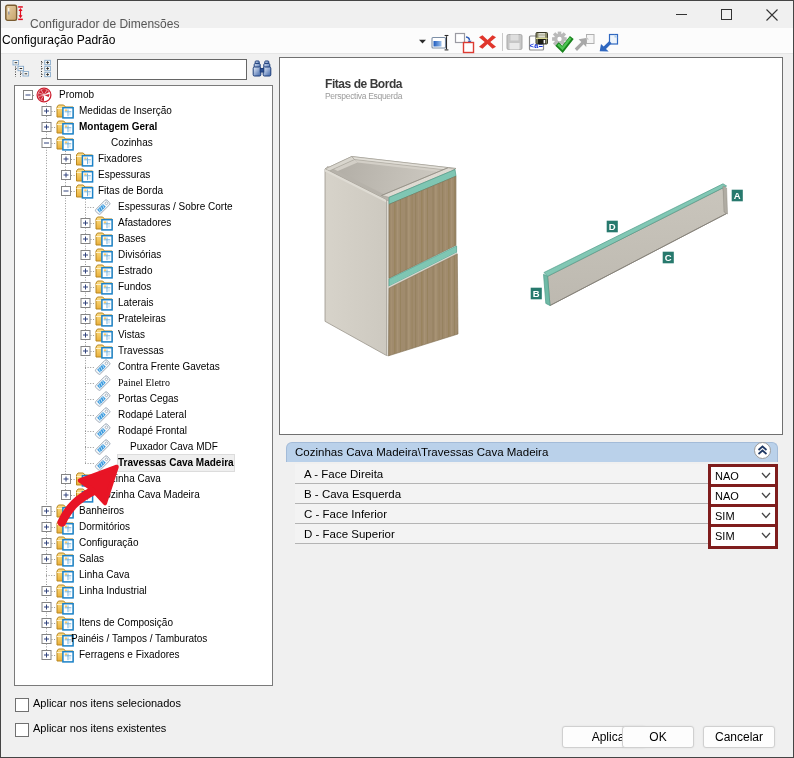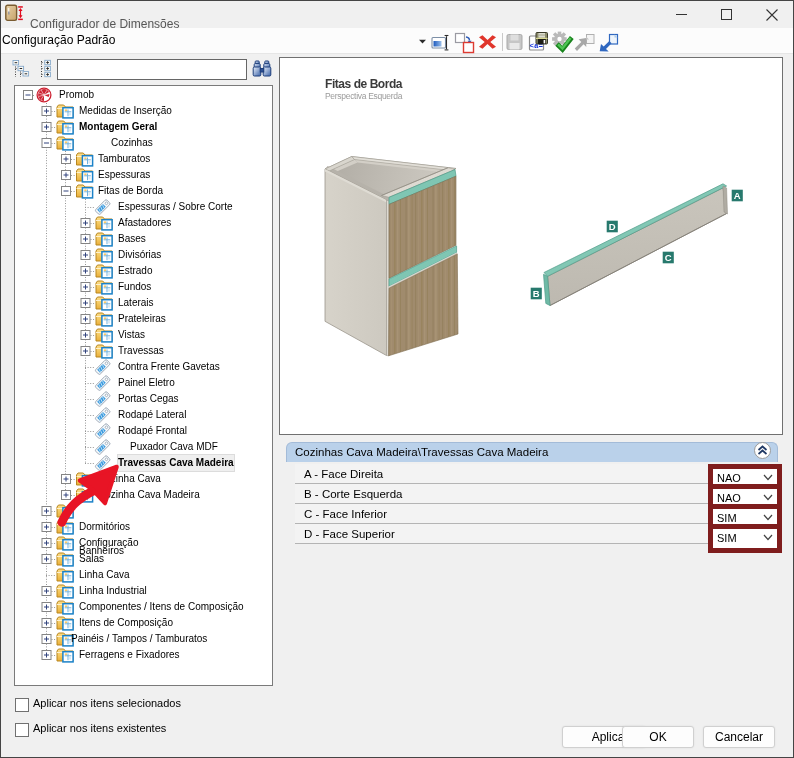--- a/index.html
+++ b/index.html
@@ -21,21 +21,21 @@
   .sel{background:#efefef;outline:1px solid #dcdcdc;}
   
   #panel{left:279px;top:57px;width:502px;height:376px;background:#fff;border:1px solid #707070;}
   #ptitle{left:45px;top:19px;font-size:12px;letter-spacing:-0.45px;font-weight:bold;color:#3a3a3a;}
   #psub{left:45px;top:33px;font-size:8.5px;letter-spacing:-0.3px;color:#9a9a9a;}
   
   #gridhdr{left:286px;top:442px;width:490px;height:19px;background:#bad1ea;border:1px solid #a3bbd8;border-bottom:none;border-radius:6px 6px 0 0;}
   #gridhdrtext{left:295px;top:446px;font-size:11.5px;color:#000;}
   .prow{position:absolute;left:295px;width:479px;height:20px;box-sizing:border-box;border-bottom:1px solid #b4b4b4;background:#f3f3f3;}
   .plabel{position:absolute;left:9px;top:4px;font-size:11.5px;color:#000;}
-  .combo{position:absolute;left:413px;top:0px;width:64px;height:19px;background:#fff;border:5px solid #7f1d1d;font-size:12px;}
+  .combo{position:absolute;left:413px;top:0px;width:64px;height:19px;background:#fff;border:3px solid #7f1d1d;font-size:12px;}
   .combo span{position:absolute;left:4px;top:3px;font-size:11px;}
   .combo svg{position:absolute;right:4px;top:5px;}
   
   .cb{position:absolute;width:12px;height:12px;background:#fff;border:1px solid #707070;}
   .cbl{position:absolute;font-size:11px;color:#000;}
   
   .btn{position:absolute;top:726px;width:70px;height:20px;background:#fdfdfd;border:1px solid #d0d0d0;
        border-radius:3px;font-size:12px;color:#000;text-align:center;line-height:20px;box-shadow:0 0 2px rgba(0,0,0,0.08);}
 </style>
 </head>
@@ -229,49 +229,48 @@
 <line x1="36.5" y1="569.5" x2="40.5" y2="569.5" stroke="#959595" stroke-width="1" stroke-dasharray="1 1.6"></line>
 <rect x="27.0" y="564.5" width="9" height="9" fill="#fff" stroke="#848484" stroke-width="1"></rect>
 <line x1="29.0" y1="569" x2="34.0" y2="569" stroke="#31437c" stroke-width="1"></line>
 <line x1="31.5" y1="566.5" x2="31.5" y2="571.5" stroke="#31437c" stroke-width="1"></line>
 <use href="#folder" x="41.5" y="561.5"></use>
 </svg>
 <div class="trow" style="left:44px;top:1px;">Promob</div>
 <div class="trow" style="left:64px;top:17px;">Medidas de Inserção</div>
 <div class="trow" style="left:64px;top:33px;font-weight:bold;">Montagem Geral</div>
 <div class="trow" style="left:64px;top:49px;margin-left:32px;">Cozinhas</div>
-<div class="trow" style="left:83px;top:65px;">Tamburatos</div>
+<div class="trow" style="left:83px;top:65px;">Fixadores</div>
 <div class="trow" style="left:83px;top:81px;">Espessuras</div>
 <div class="trow" style="left:83px;top:97px;">Fitas de Borda</div>
 <div class="trow" style="left:103px;top:113px;">Espessuras / Sobre Corte</div>
 <div class="trow" style="left:103px;top:129px;">Afastadores</div>
 <div class="trow" style="left:103px;top:145px;">Bases</div>
 <div class="trow" style="left:103px;top:161px;">Divisórias</div>
 <div class="trow" style="left:103px;top:177px;">Estrado</div>
 <div class="trow" style="left:103px;top:193px;">Fundos</div>
 <div class="trow" style="left:103px;top:209px;">Laterais</div>
 <div class="trow" style="left:103px;top:225px;">Prateleiras</div>
 <div class="trow" style="left:103px;top:241px;">Vistas</div>
 <div class="trow" style="left:103px;top:257px;">Travessas</div>
 <div class="trow" style="left:103px;top:273px;">Contra Frente Gavetas</div>
-<div class="trow" style="left:103px;top:289px;">Painel Eletro</div>
+<div class="trow" style="left:103px;top:289px;font-family:Liberation Serif, serif;">Painel Eletro</div>
 <div class="trow" style="left:103px;top:305px;">Portas Cegas</div>
 <div class="trow" style="left:103px;top:321px;">Rodapé Lateral</div>
 <div class="trow" style="left:103px;top:337px;">Rodapé Frontal</div>
 <div class="trow" style="left:103px;top:353px;padding-left:12px;">Puxador Cava MDF</div>
 <div class="trow sel" style="left:103px;top:369px;font-weight:bold;">Travessas Cava Madeira</div>
 <div class="trow" style="left:83px;top:385px;">Cozinha Cava</div>
 <div class="trow" style="left:83px;top:401px;">Cozinha Cava Madeira</div>
-<div class="trow" style="left:64px;top:417px;margin-top:40px;">Banheiros</div>
+<div class="trow" style="left:64px;top:417px;">Banheiros</div>
 <div class="trow" style="left:64px;top:433px;">Dormitórios</div>
 <div class="trow" style="left:64px;top:449px;">Configuração</div>
 <div class="trow" style="left:64px;top:465px;">Salas</div>
 <div class="trow" style="left:64px;top:481px;">Linha Cava</div>
 <div class="trow" style="left:64px;top:497px;">Linha Industrial</div>
-<div class="trow" style="left:64px;top:513px;">Componentes / Itens de Composição</div>
 <div class="trow" style="left:64px;top:529px;">Itens de Composição</div>
 <div class="trow" style="left:56px;top:545px;">Painéis / Tampos / Tamburatos</div>
 <div class="trow" style="left:64px;top:561px;">Ferragens e Fixadores</div>
 </div>
 <div class="abs" id="panel">
   <div class="abs" id="ptitle">Fitas de Borda</div>
   <div class="abs" id="psub">Perspectiva Esquerda</div>
 <svg class="abs" style="left:0;top:0" width="501" height="375" viewBox="0 0 501 375">
 <defs>
 <pattern id="wood" width="27" height="40" patternUnits="userSpaceOnUse">
@@ -336,21 +335,21 @@
 <div class="prow" style="top:464px;">
     <span class="plabel">A - Face Direita</span>
   <div class="combo">
       <span>NAO</span>
       <svg width="10" height="7" viewBox="0 0 10 7">
         <path d="M1 1 L5 5.5 L9 1" fill="none" stroke="#444" stroke-width="1.2"></path>
       </svg>
     </div>
   </div>
 <div class="prow" style="top:484px;">
-    <span class="plabel">B - Corte Esquerda</span>
+    <span class="plabel">B - Cava Esquerda</span>
   <div class="combo">
       <span>NAO</span>
       <svg width="10" height="7" viewBox="0 0 10 7">
         <path d="M1 1 L5 5.5 L9 1" fill="none" stroke="#444" stroke-width="1.2"></path>
       </svg>
     </div>
   </div>
 <div class="prow" style="top:504px;">
     <span class="plabel">C - Face Inferior</span>
   <div class="combo">

